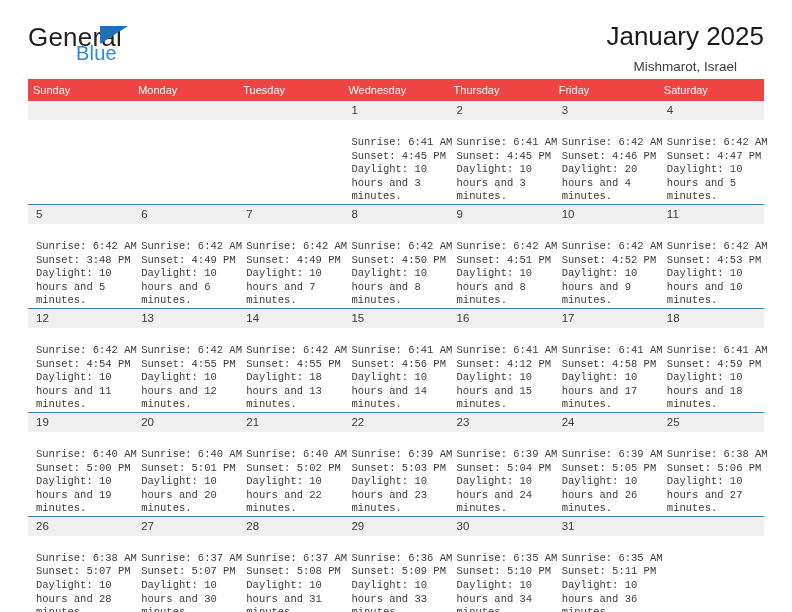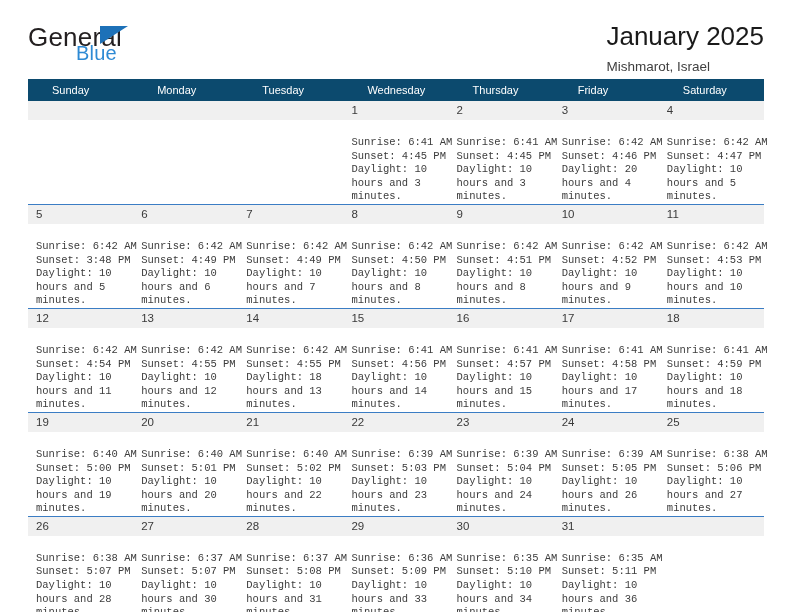--- a/index.html
+++ b/index.html
@@ -59,21 +59,21 @@
   .logo-blue {
     position: absolute;
     left: 48px;
     top: 21px;
     font-size: 20px;
     color: #2e8ad4;
     letter-spacing: 0.2px;
   }
 
   .titleblock {
-    text-align: left;
+    text-align: center;
     padding-top: 0px;
   }
   .cal-title {
     font-size: 26px;
     font-weight: normal;
     color: #1a1a1a;
     line-height: 1.15;
     margin: 0;
   }
   .cal-subtitle {
@@ -83,26 +83,26 @@
   }
 
   
   .calendar {
     width: 736px;
     border-collapse: collapse;
     table-layout: fixed;
     margin-top: 7px;
   }
   .calendar th {
-    background: #0c4a6e;
+    background: #ef4444;
     color: #ffffff;
     font-size: 11px;
     font-weight: normal;
     text-align: left;
-    padding: 5px 0 5px 24px;
+    padding: 5px 0 5px 5px;
     height: 12px;
     border: none;
   }
   .calendar td {
     vertical-align: top;
     padding: 0;
     border: none;
     border-top: 1px solid #3b7dc4;
     height: 78px;
     background: #ffffff;
@@ -315,21 +315,21 @@
             <div class="details">
               <div>Sunrise: 6:41 AM</div>
               <div>Sunset: 4:56 PM</div>
               <div class="daylight">Daylight: 10 hours and 14 minutes.</div>
             </div>
           </td>
           <td>
             <div class="daynum">16</div>
             <div class="details">
               <div>Sunrise: 6:41 AM</div>
-              <div>Sunset: 4:57 PM</div>
+              <div>Sunset: 4:12 PM</div>
               <div class="daylight">Daylight: 10 hours and 15 minutes.</div>
             </div>
           </td>
           <td>
             <div class="daynum">17</div>
             <div class="details">
               <div>Sunrise: 6:41 AM</div>
               <div>Sunset: 4:58 PM</div>
               <div class="daylight">Daylight: 10 hours and 17 minutes.</div>
             </div>

